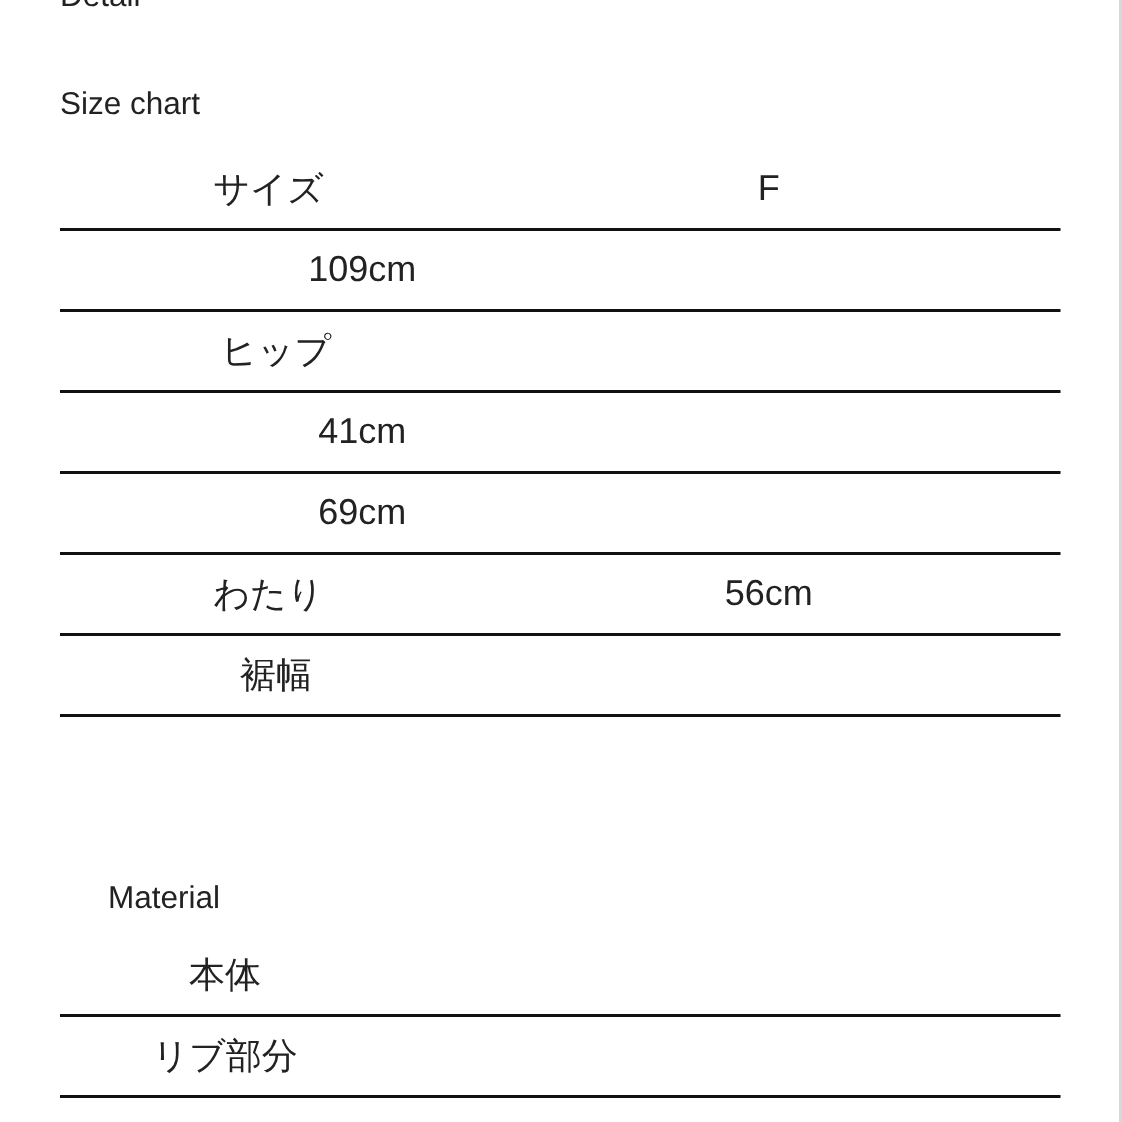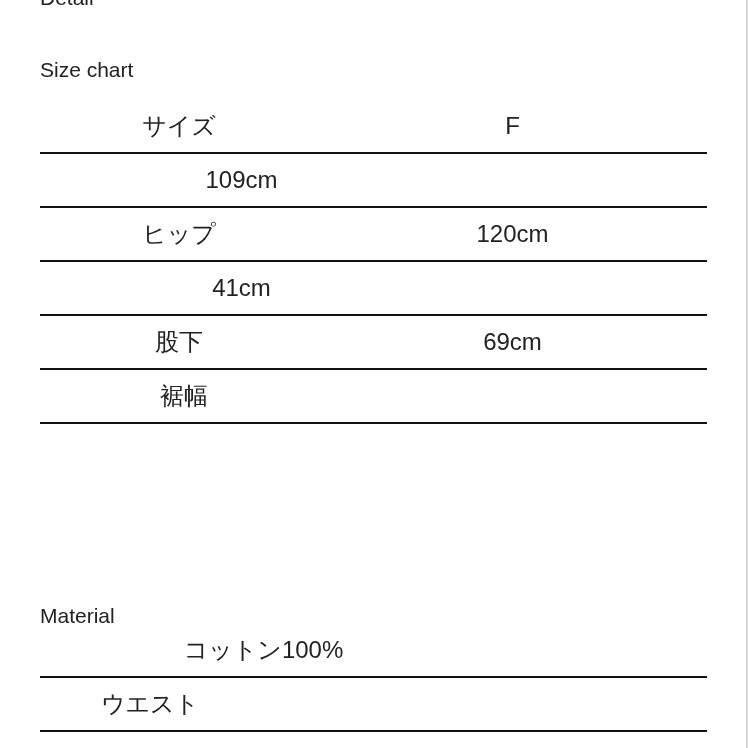--- a/index.html
+++ b/index.html
@@ -36,36 +36,38 @@
 <div class="table size" style="top:100px;">
   <div class="row">
     <div class="label">サイズ</div>
     <div class="value">F</div>
   </div>
   <div class="row">
     <div class="value">109cm</div>
   </div>
   <div class="row">
     <div class="label">ヒップ</div>
-    <div class="value">120cm</div>
   </div>
   <div class="row">
     <div class="value">41cm</div>
   </div>
   <div class="row">
-    <div class="label">股下</div>
     <div class="value">69cm</div>
+  </div>
+  <div class="row">
+    <div class="label">わたり</div>
+    <div class="value">56cm</div>
   </div>
   <div class="row">
     <div class="label">裾幅</div>
   </div>
 </div>
 
-<div class="section-title" style="top:604px;">Material</div>
+<div class="section-title" style="top:587px;margin-left:32px;">Material</div>
 
 <div class="table mat" style="top:624px;">
   <div class="row">
-    <div class="value">コットン100%</div>
+    <div class="label">本体</div>
   </div>
   <div class="row">
-    <div class="label">ウエスト</div>
+    <div class="label">リブ部分</div>
   </div>
 </div>
 
 </body></html>

